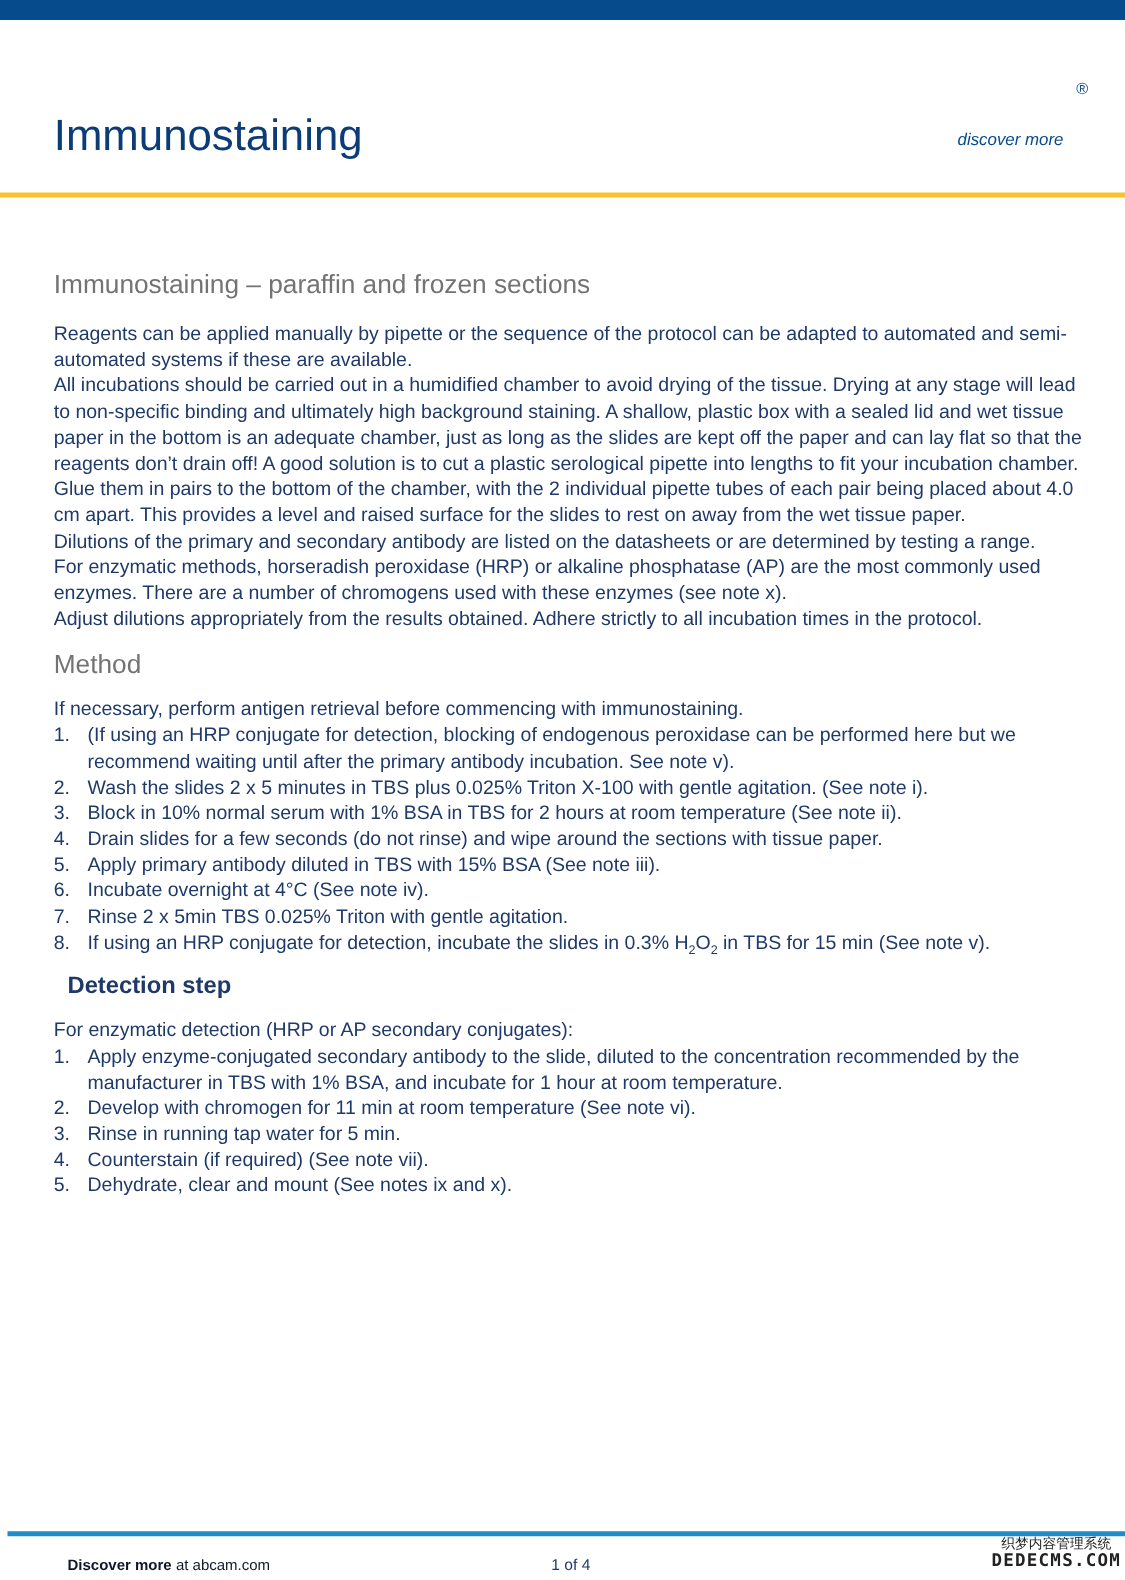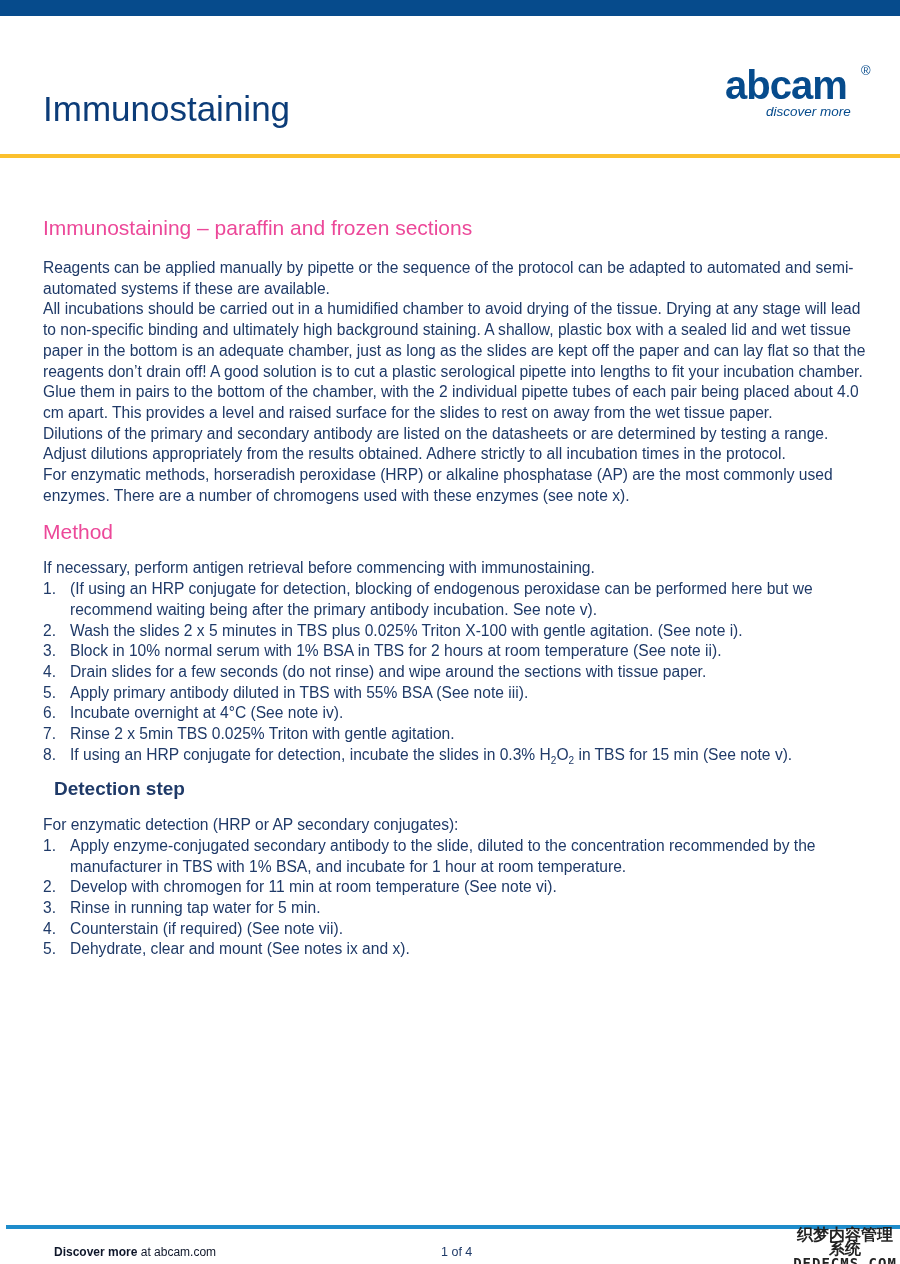--- a/index.html
+++ b/index.html
@@ -66,21 +66,21 @@
     }
     .content {
       position: absolute;
       left: 43px; top: 214px;
       width: 830px;
     }
     h2.section-title {
       margin: 0;
       font-size: 21px;
       font-weight: normal;
-      color: #ec4899;
+      color: #737373;
       line-height: 28px;
     }
     p.body-text {
       margin: 0;
       font-size: 15.6px;
       line-height: 20.7px;
       color: #1f3a68;
     }
     .mt-s { margin-top: 20.5px; }
     ol.steps {
@@ -129,63 +129,62 @@
     }
     .watermark {
       position: absolute;
       left: 790px; top: 1228px;
       width: 110px;
       text-align: center;
       color: #222;
       font-family: "DejaVu Sans Mono", monospace;
     }
     .watermark .wm-cn {
-      font-size: 16px;
-      font-weight: bold;
+      font-size: 11px;
+      font-weight: normal;
       line-height: 14px;
     }
     .watermark .wm-en {
       font-size: 14px;
       font-weight: bold;
       letter-spacing: 1px;
       line-height: 14px;
     }
   </style>
 </head>
 <body>
 
 <div class="top-bar"></div>
 
 <h1 class="header-title" style="margin:0;">Immunostaining</h1>
 
 <div class="logo">
-  <span class="logo-word">abcam</span>
   <span class="logo-reg">®</span>
   <span class="logo-tag">discover more</span>
 </div>
 
 <div class="gold-bar"></div>
 
 <div class="content">
   <h2 class="section-title">Immunostaining – paraffin and frozen sections</h2>
   <p class="body-text" style="margin-top:16px;">Reagents can be applied manually by pipette or the sequence of the protocol can be adapted to automated and semi-automated systems if these are available.</p>
   <p class="body-text mt-s">All incubations should be carried out in a humidified chamber to avoid drying of the tissue. Drying at any stage will lead to non-specific binding and ultimately high background staining. A shallow, plastic box with a sealed lid and wet tissue paper in the bottom is an adequate chamber, just as long as the slides are kept off the paper and can lay flat so that the reagents don’t drain off! A good solution is to cut a plastic serological pipette into lengths to fit your incubation chamber. Glue them in pairs to the bottom of the chamber, with the 2 individual pipette tubes of each pair being placed about 4.0 cm apart. This provides a level and raised surface for the slides to rest on away from the wet tissue paper.</p>
   <p class="body-text mt-s">Dilutions of the primary and secondary antibody are listed on the datasheets or are determined by testing a range.</p>
+  <p class="body-text mt-s">For enzymatic methods, horseradish peroxidase (HRP) or alkaline phosphatase (AP) are the most commonly used enzymes. There are a number of chromogens used with these enzymes (see note x).</p>
   <p class="body-text mt-s">Adjust dilutions appropriately from the results obtained. Adhere strictly to all incubation times in the protocol.</p>
-  <p class="body-text mt-s">For enzymatic methods, horseradish peroxidase (HRP) or alkaline phosphatase (AP) are the most commonly used enzymes. There are a number of chromogens used with these enzymes (see note x).</p>
 
   <h2 class="section-title" style="margin-top:12px;">Method</h2>
   <p class="body-text" style="margin-top:12px;">If necessary, perform antigen retrieval before commencing with immunostaining.</p>
 
   <ol class="steps mt-s">
-    <li><span class="num">1.</span><span>(If using an HRP conjugate for detection, blocking of endogenous peroxidase can be performed here but we recommend waiting being after the primary antibody incubation. See note v).</span></li>
+    <li><span class="num">1.</span><span>(If using an HRP conjugate for detection, blocking of endogenous peroxidase can be performed here but we recommend waiting until after the primary antibody incubation. See note v).</span></li>
     <li><span class="num">2.</span><span>Wash the slides 2 x 5 minutes in TBS plus 0.025% Triton X-100 with gentle agitation. (See note i).</span></li>
     <li><span class="num">3.</span><span>Block in 10% normal serum with 1% BSA in TBS for 2 hours at room temperature (See note ii).</span></li>
     <li><span class="num">4.</span><span>Drain slides for a few seconds (do not rinse) and wipe around the sections with tissue paper.</span></li>
-    <li><span class="num">5.</span><span>Apply primary antibody diluted in TBS with 55% BSA (See note iii).</span></li>
+    <li><span class="num">5.</span><span>Apply primary antibody diluted in TBS with 15% BSA (See note iii).</span></li>
     <li><span class="num">6.</span><span>Incubate overnight at 4°C (See note iv).</span></li>
     <li><span class="num">7.</span><span>Rinse 2 x 5min TBS 0.025% Triton with gentle agitation.</span></li>
     <li><span class="num">8.</span><span>If using an HRP conjugate for detection, incubate the slides in 0.3% H</span><sub>2</sub><span>O</span><sub>2</sub><span> in TBS for 15 min (See note v).</span></li>
   </ol>
 
   <h3 class="sub-title" style="margin-top:14px;">Detection step</h3>
   <p class="body-text" style="margin-top:15px;">For enzymatic detection (HRP or AP secondary conjugates):</p>
 
   <ol class="steps mt-s">
     <li><span class="num">1.</span><span>Apply enzyme-conjugated secondary antibody to the slide, diluted to the concentration recommended by the manufacturer in TBS with 1% BSA, and incubate for 1 hour at room temperature.</span></li>

